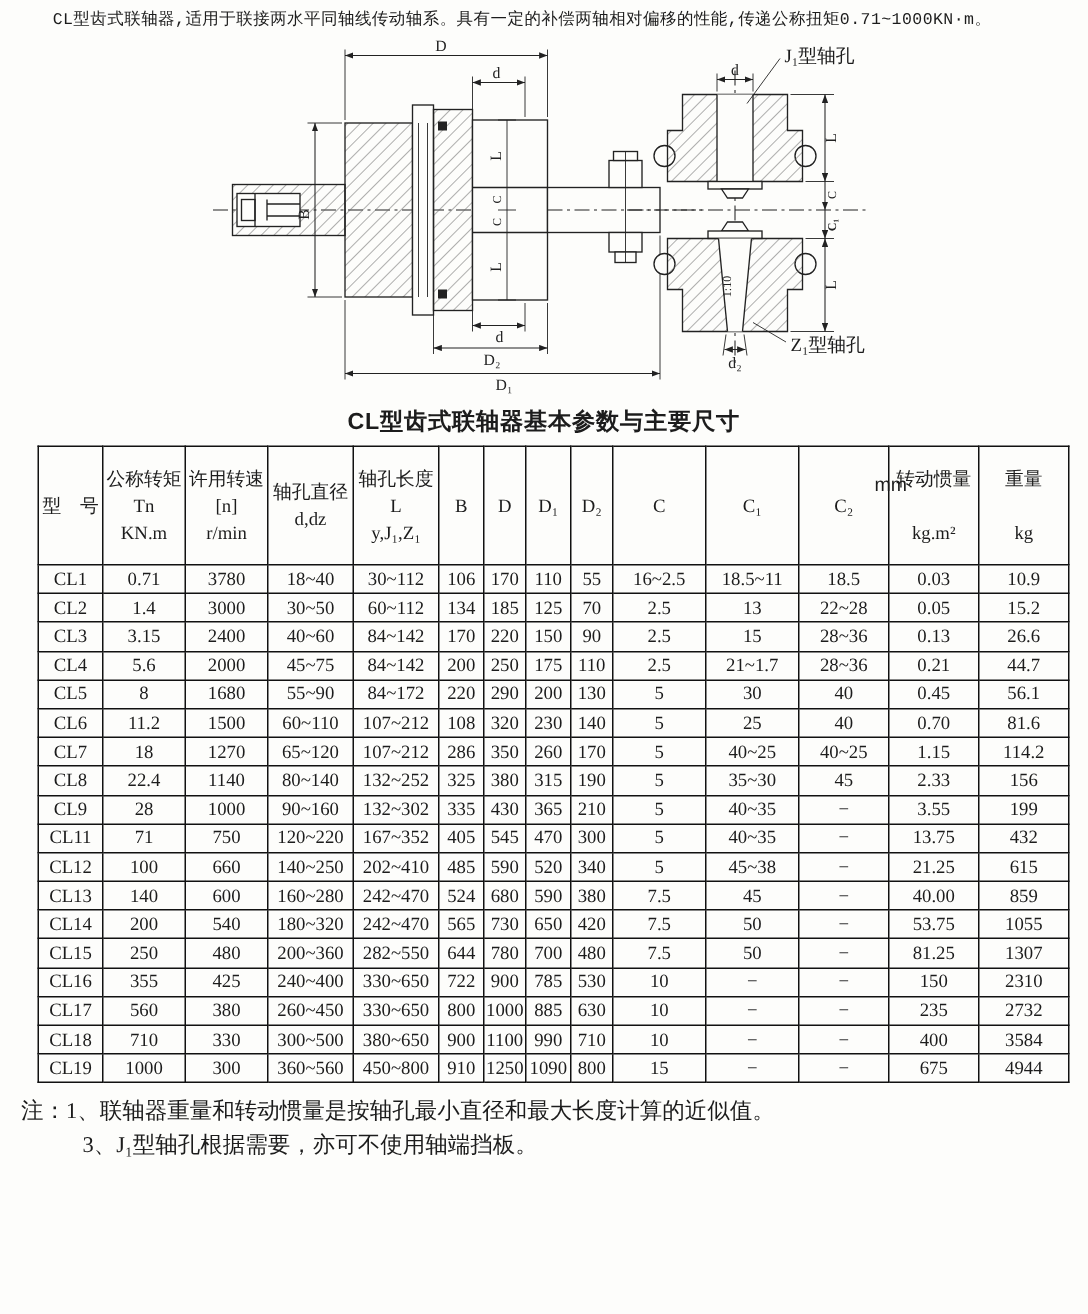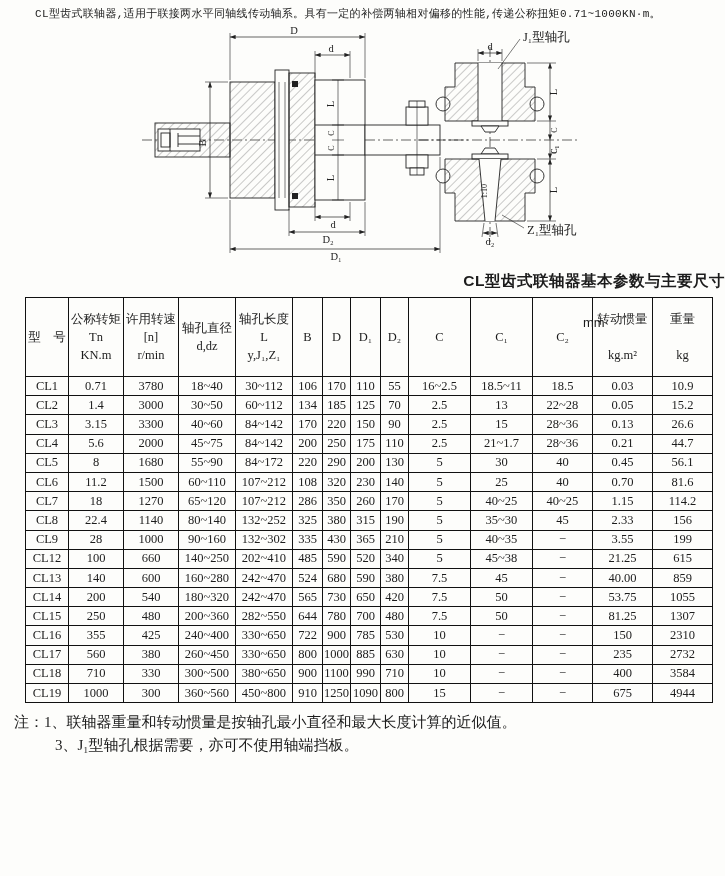--- a/index.html
+++ b/index.html
@@ -21,21 +21,21 @@
   
   .drawing{width:725px;height:238px;margin-top:2px;}
   .drawing svg{display:block;}
   .dimtxt{font-family:"Liberation Serif","DejaVu Serif",serif;font-size:10.5px;fill:#222;}
   .dimtxt-sm{font-family:"Liberation Serif","DejaVu Serif",serif;font-size:8px;fill:#222;}
   .cjktxt{font-family:"Liberation Serif","DejaVu Serif",serif;font-size:12.5px;fill:#1c1c1c;}
 
   
   .tbl-title-row{position:relative;height:30px;margin-top:4px;}
   .tbl-title{
-    position:absolute;left:0;width:100%;text-align:right;top:4px;
+    position:absolute;left:0;width:100%;text-align:center;top:4px;
     font-family:"Liberation Sans","DejaVu Sans",sans-serif;
     font-weight:bold;font-size:15.5px;letter-spacing:0.5px;
   }
   .tbl-unit{
     position:absolute;left:583px;top:7px;
     font-family:"Liberation Sans","DejaVu Sans",sans-serif;font-size:13px;margin-top:41px;
   }
 
   
   table.params{
@@ -289,21 +289,21 @@
           <td>70</td>
           <td>2.5</td>
           <td>13</td>
           <td>22~28</td>
           <td>0.05</td>
           <td>15.2</td>
         </tr>
         <tr>
           <td>CL3</td>
           <td>3.15</td>
-          <td>3300</td>
+          <td>2400</td>
           <td>40~60</td>
           <td>84~142</td>
           <td>170</td>
           <td>220</td>
           <td>150</td>
           <td>90</td>
           <td>2.5</td>
           <td>15</td>
           <td>28~36</td>
           <td>0.13</td>
@@ -399,20 +399,36 @@
           <td>430</td>
           <td>365</td>
           <td>210</td>
           <td>5</td>
           <td>40~35</td>
           <td>−</td>
           <td>3.55</td>
           <td>199</td>
         </tr>
         <tr>
+          <td>CL11</td>
+          <td>71</td>
+          <td>750</td>
+          <td>120~220</td>
+          <td>167~352</td>
+          <td>405</td>
+          <td>545</td>
+          <td>470</td>
+          <td>300</td>
+          <td>5</td>
+          <td>40~35</td>
+          <td>−</td>
+          <td>13.75</td>
+          <td>432</td>
+        </tr>
+        <tr>
           <td>CL12</td>
           <td>100</td>
           <td>660</td>
           <td>140~250</td>
           <td>202~410</td>
           <td>485</td>
           <td>590</td>
           <td>520</td>
           <td>340</td>
           <td>5</td>

